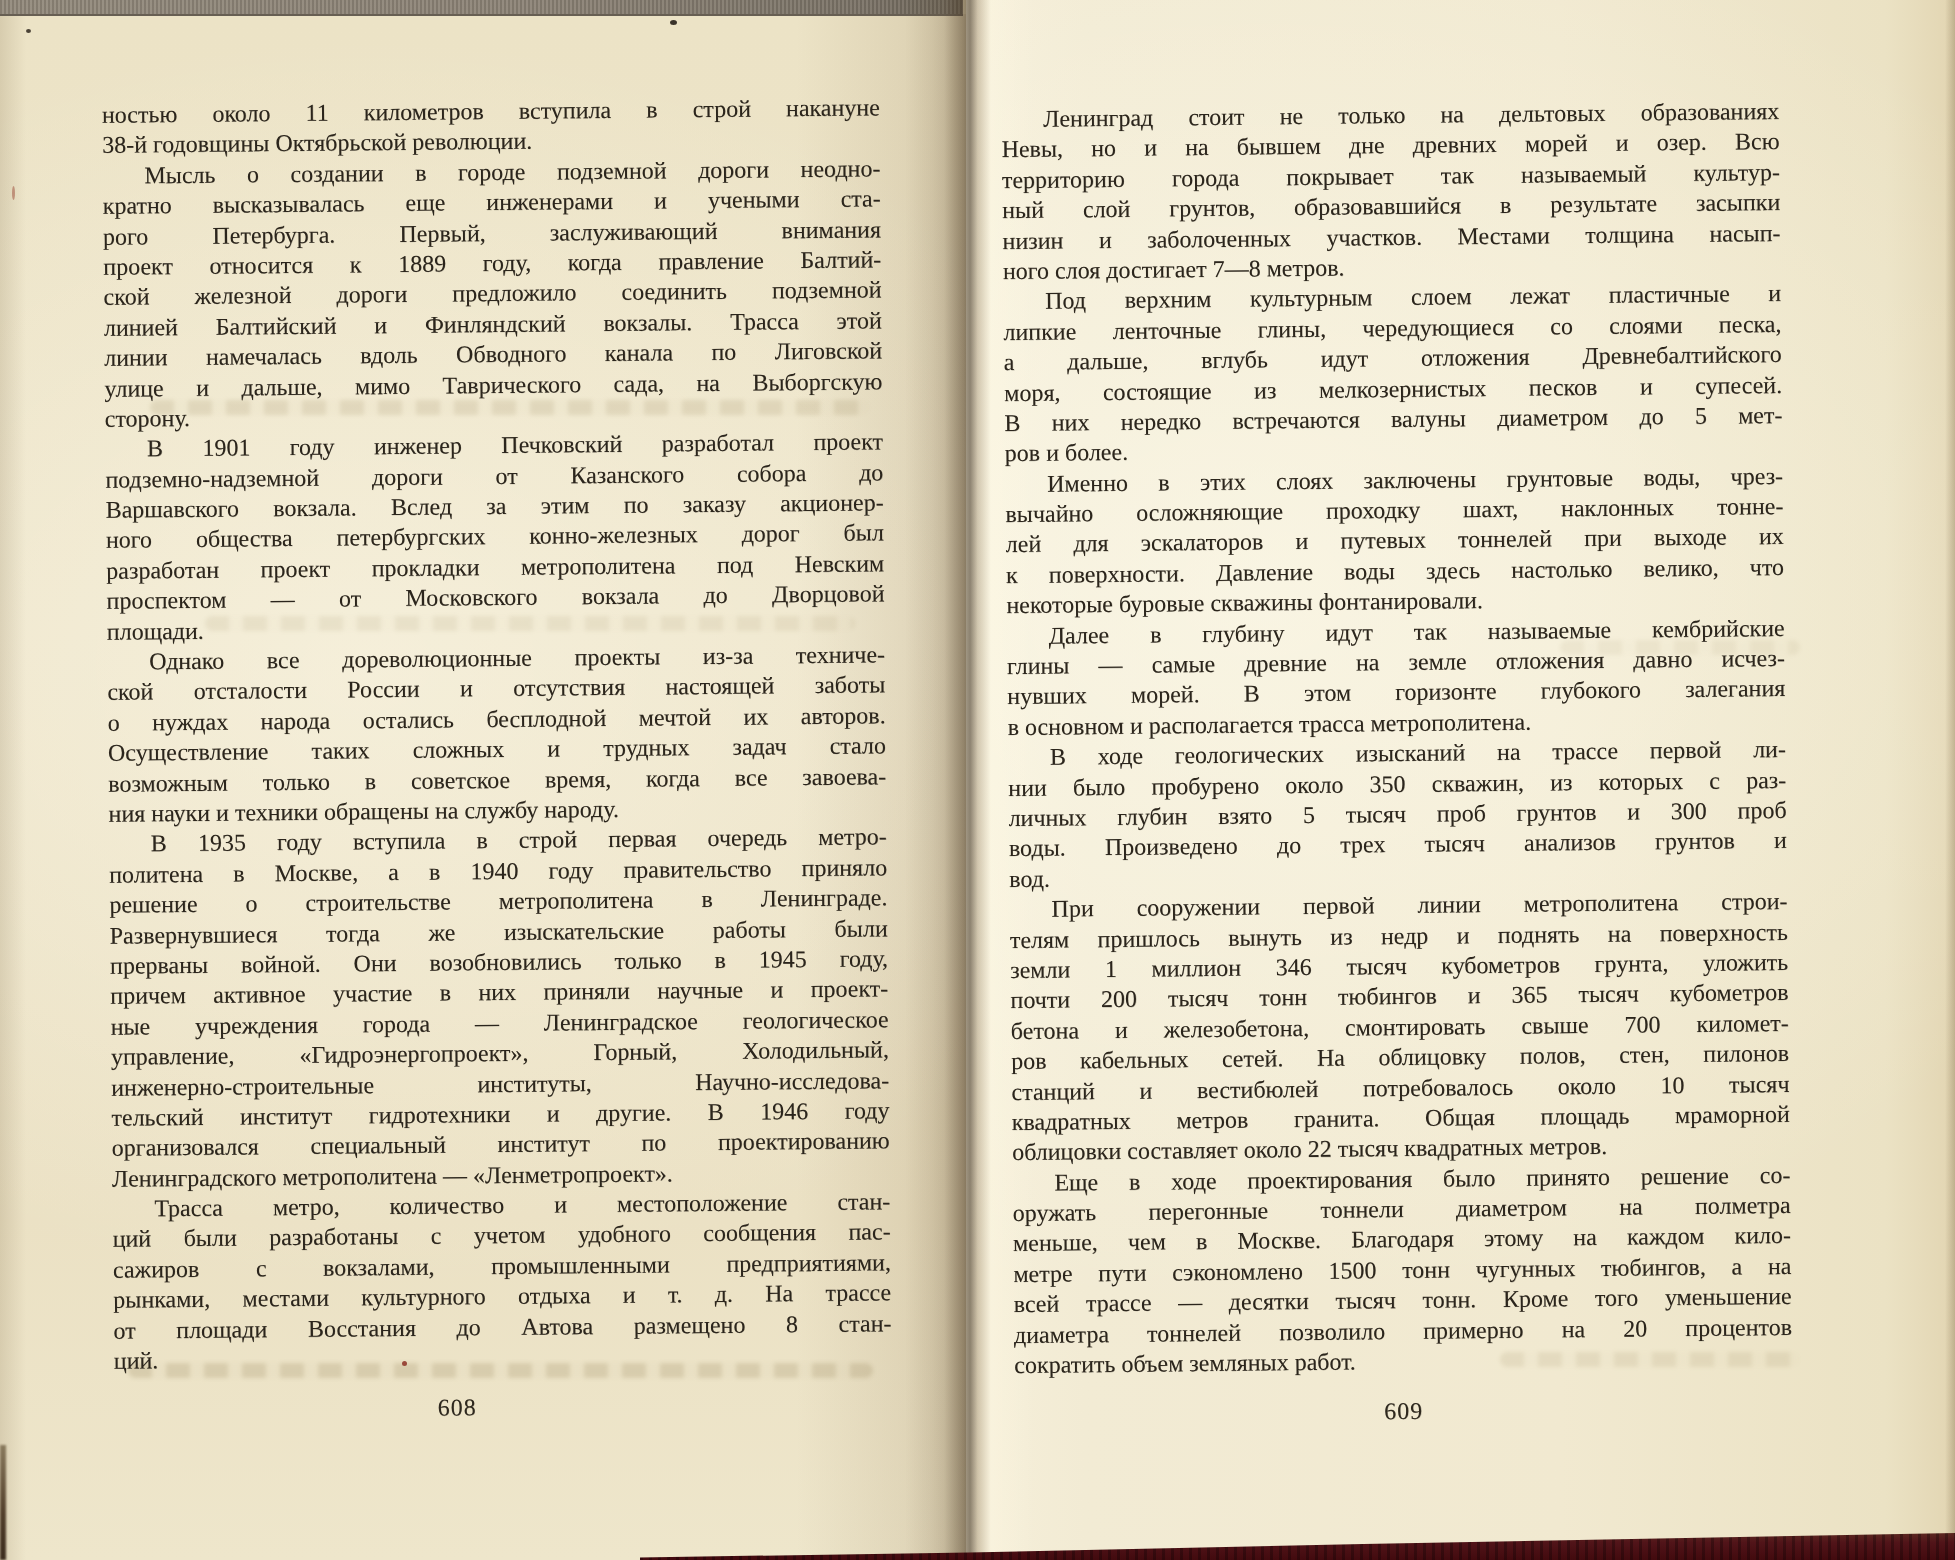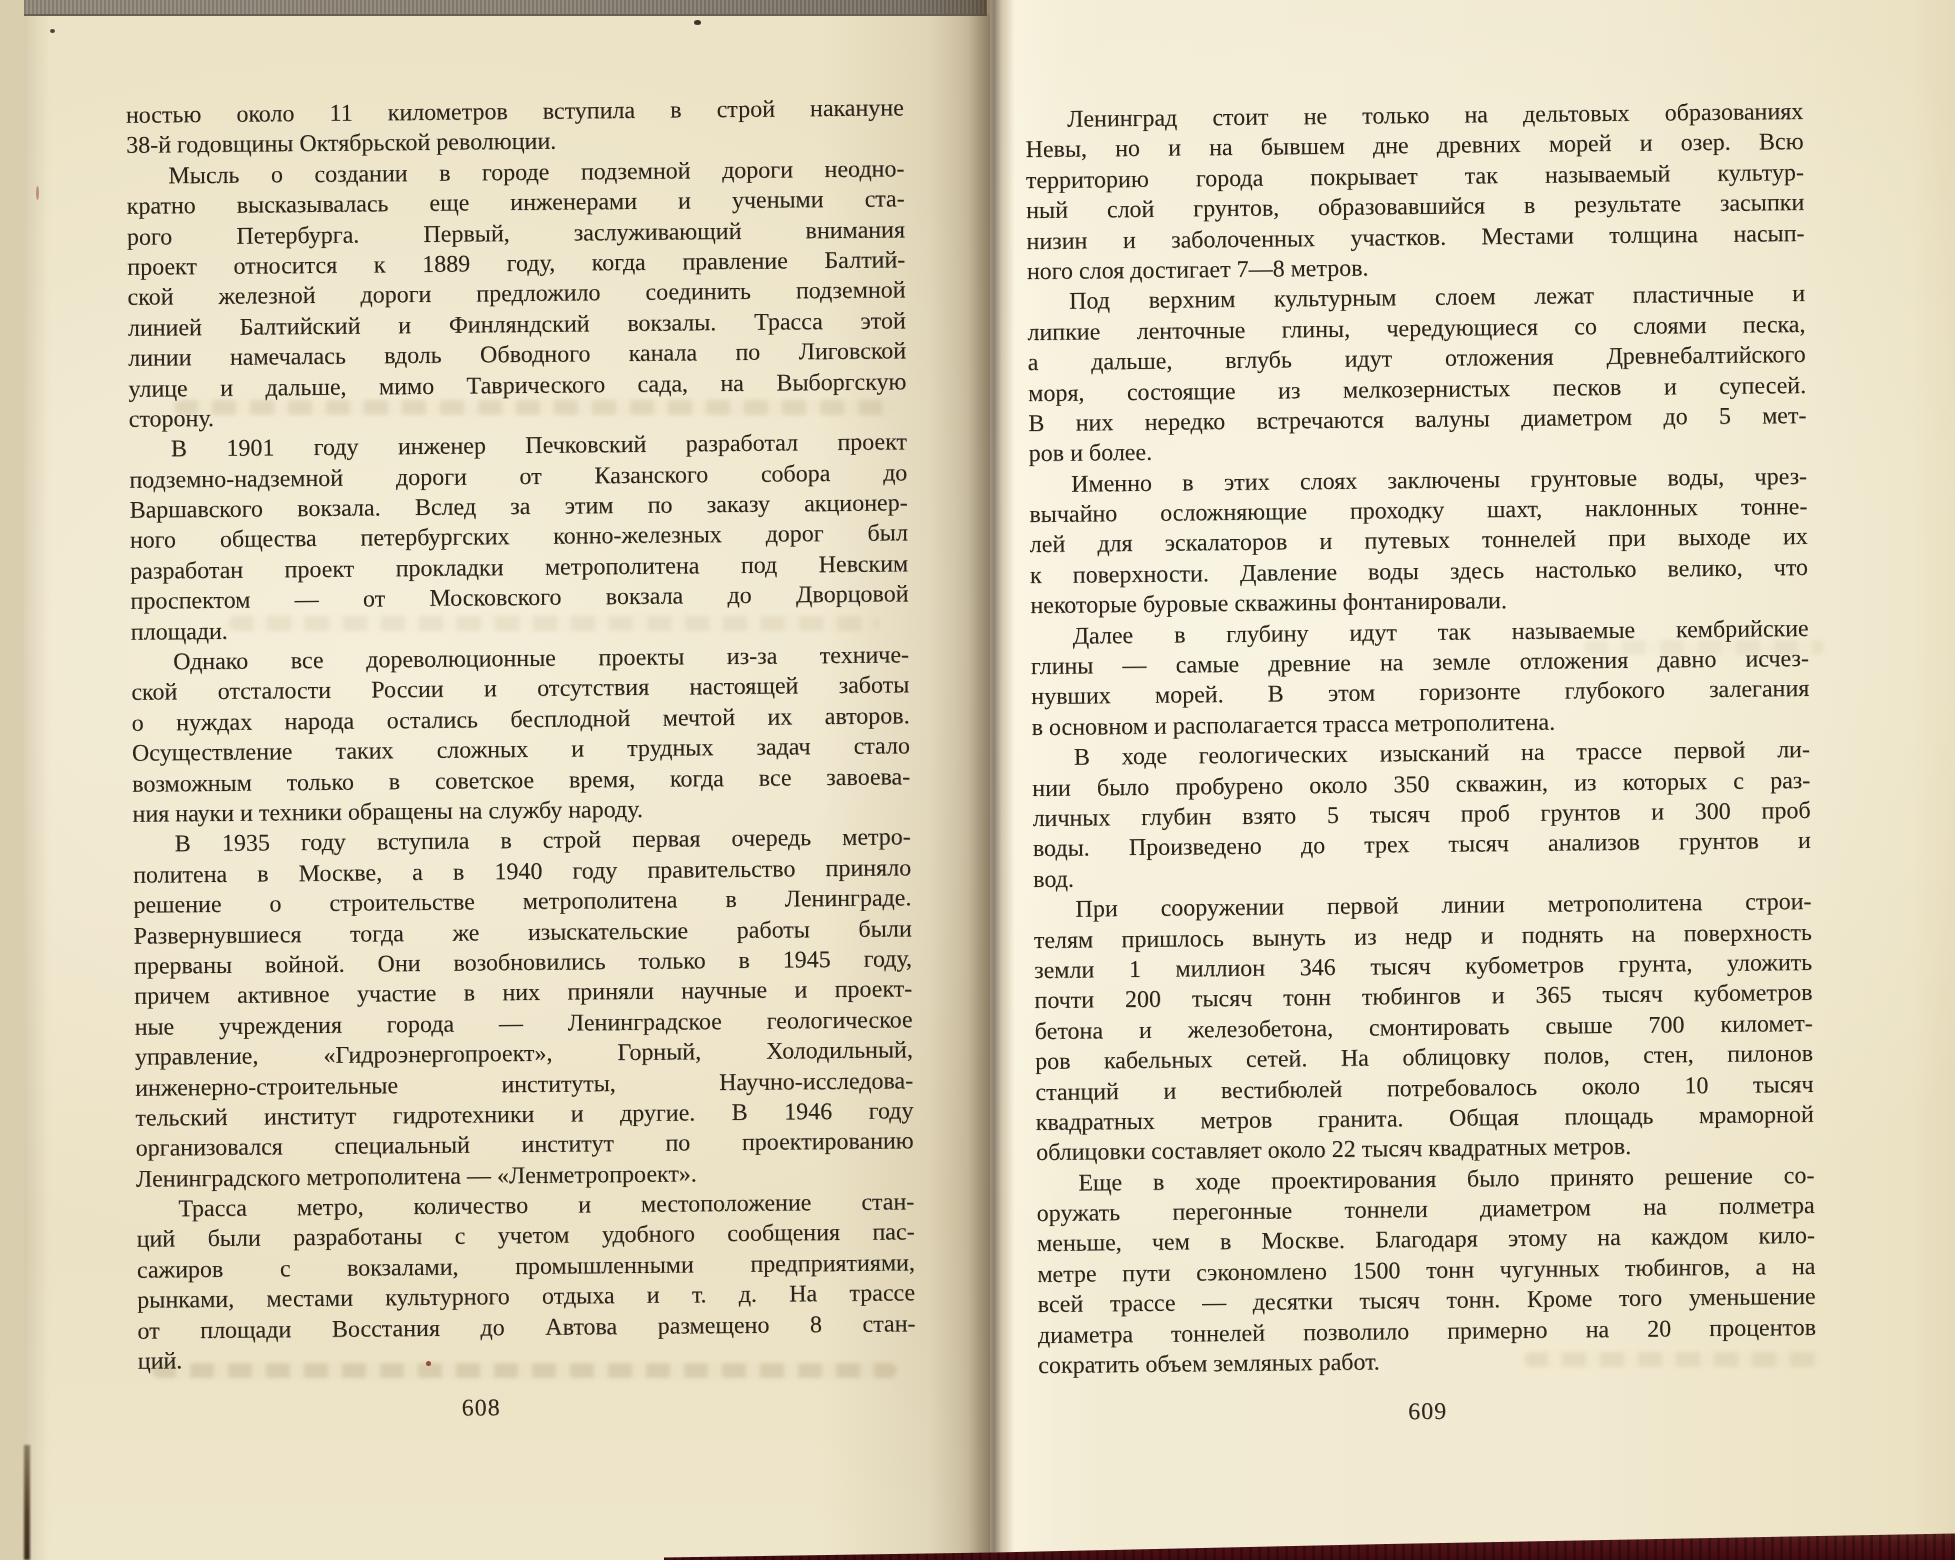--- a/index.html
+++ b/index.html
@@ -1,21 +1,21 @@
 <!DOCTYPE html>
 <html><head>
 <meta charset="utf-8">
 <style>
   html,body{margin:0;padding:0;overflow:hidden;}
   body{
     width:1955px;height:1560px;position:relative;
     background:#d9cead;
     font-family:"Liberation Serif","DejaVu Serif",serif;
   }
-  .scan{position:absolute;inset:0;margin-left:24px;}
+  .scan{position:absolute;inset:0;}
 
   
   .top-strip{
     position:absolute;left:0;top:0;width:963px;height:14px;
     background:
       repeating-linear-gradient(90deg, rgba(0,0,0,.10) 0 2px, rgba(255,255,255,.06) 2px 4px),
       linear-gradient(90deg,#938a7c,#8d8477 55%,#7c7468 90%,#6e6659 100%);
     border-bottom:2px solid #675f53;
   }
 

